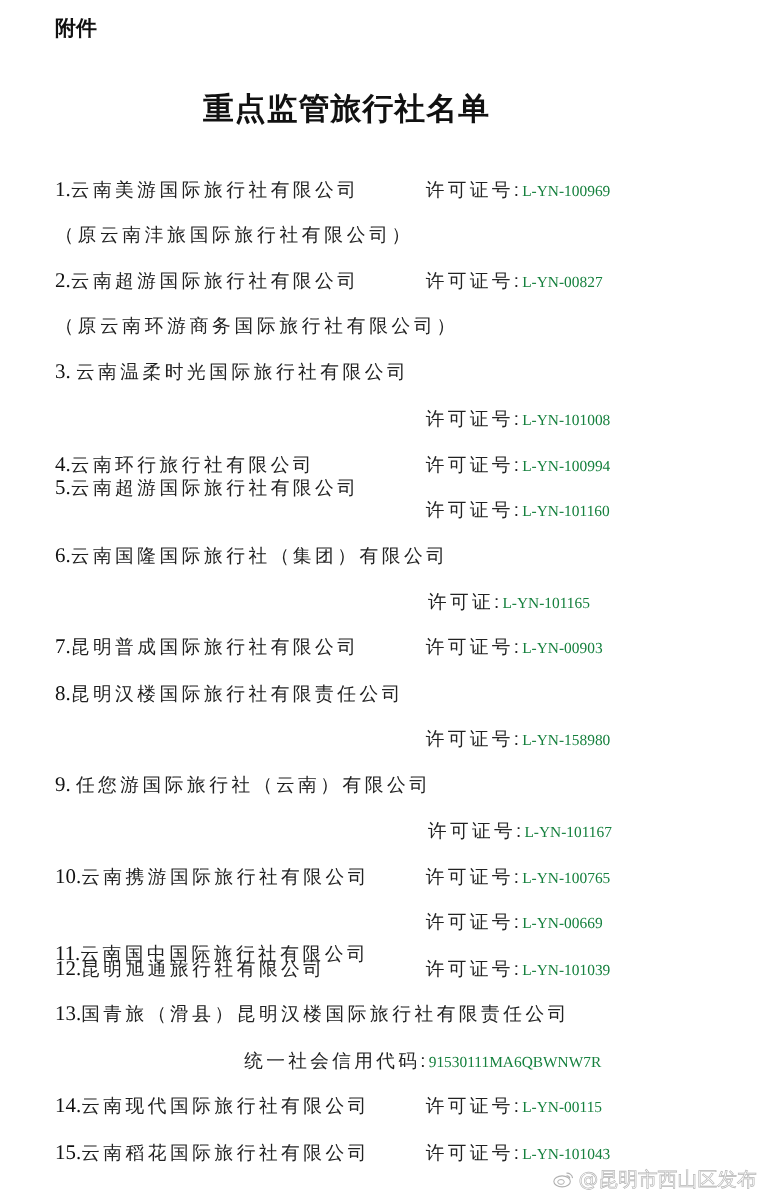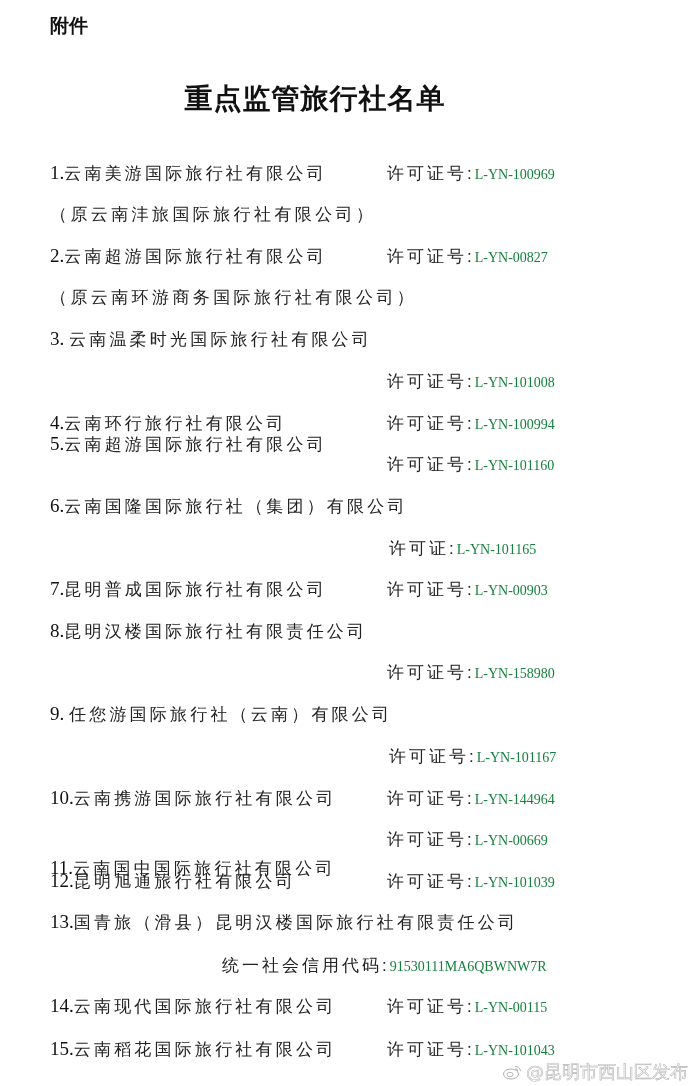--- a/index.html
+++ b/index.html
@@ -169,21 +169,21 @@
     <span class="num">9. </span><span>任您游国际旅行社（云南）有限公司</span>
   </div>
   <div class="line lic shift" style="top:744px">
     <span class="lbl">许可证号:</span><span class="val">L-YN-101167</span>
   </div>
 
   <div class="line name" style="top:786px">
     <span class="num">10.</span><span>云南携游国际旅行社有限公司</span>
   </div>
   <div class="line lic" style="top:786px">
-    <span class="lbl">许可证号:</span><span class="val">L-YN-144964</span>
+    <span class="lbl">许可证号:</span><span class="val">L-YN-100765</span>
   </div>
 
   <div class="line name" style="top:856px">
     <span class="num">11.</span><span>云南国中国际旅行社有限公司</span>
   </div>
   <div class="line lic" style="top:827px">
     <span class="lbl">许可证号:</span><span class="val">L-YN-00669</span>
   </div>
 
   <div class="line name" style="top:869px">

